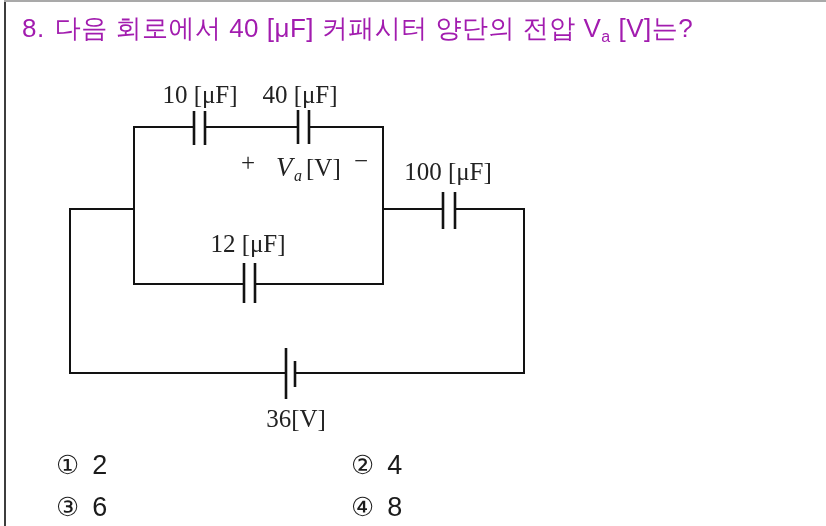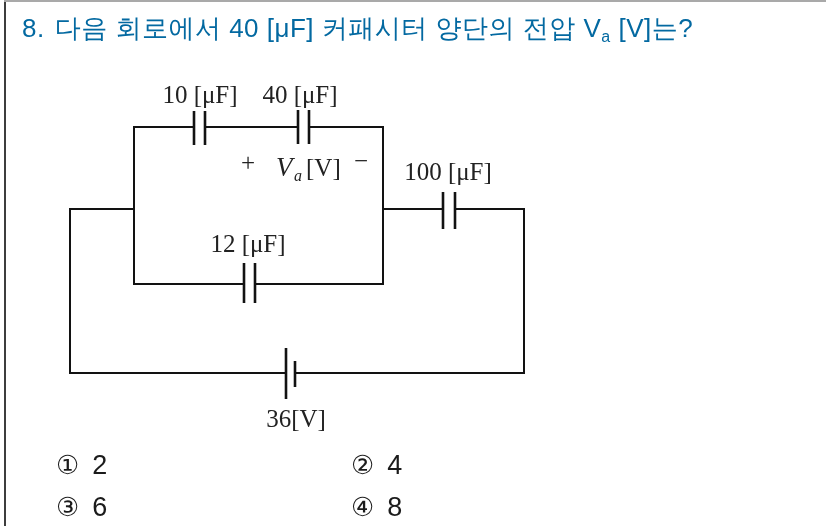--- a/index.html
+++ b/index.html
@@ -2,21 +2,21 @@
 <html><head>
 <meta charset="utf-8">
 <style>
   html,body{margin:0;padding:0;}
   body{width:826px;height:526px;background:#ffffff;overflow:hidden;position:relative;
        font-family:"Liberation Sans","DejaVu Sans",sans-serif;color:#1c1c1c;}
   .page{position:absolute;inset:0;background:#fff;}
   .border-left{position:absolute;left:4px;top:0;width:2px;height:526px;background:#3d3d3d;}
   .border-top{position:absolute;left:4px;top:0;height:2px;width:822px;background:#a9a9a9;}
   .question{position:absolute;left:22px;top:13px;font-size:26px;line-height:30px;
-            letter-spacing:0.5px;white-space:nowrap;color:#0369a1;}
+            letter-spacing:0.5px;white-space:nowrap;color:#a21caf;}
   .question .qnum{margin-right:10px;}
   .question sub{font-size:16px;vertical-align:-5px;}
   svg.circuit{position:absolute;left:0;top:0;}
   .wire{stroke:#121212;stroke-width:2;fill:none;stroke-linecap:square;}
   .plate{stroke:#121212;stroke-width:2.6;fill:none;stroke-linecap:butt;}
   .clabel{font-family:"Liberation Serif","DejaVu Serif",serif;font-size:25px;fill:#222;}
   .clabel.small{font-size:16px;}
   .clabel.italic{font-style:italic;}
   .mid{text-anchor:middle;}
   .choice{position:absolute;display:flex;align-items:center;gap:13px;font-size:27px;

